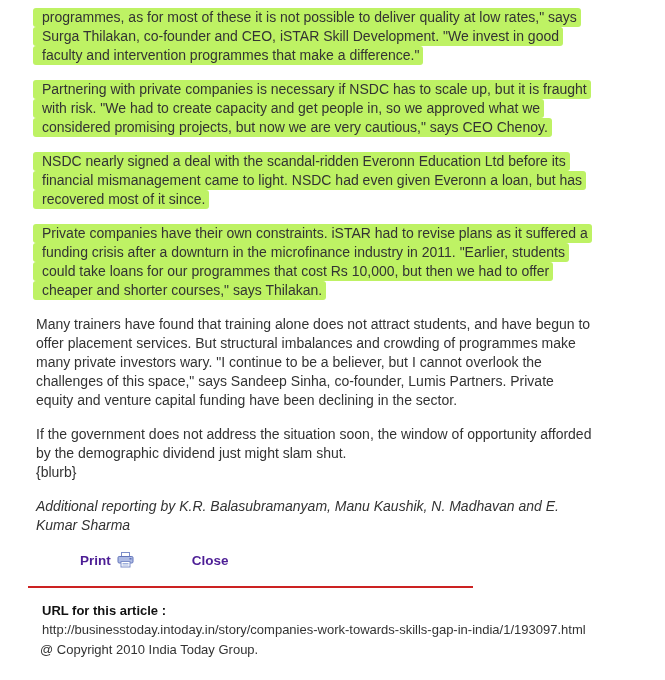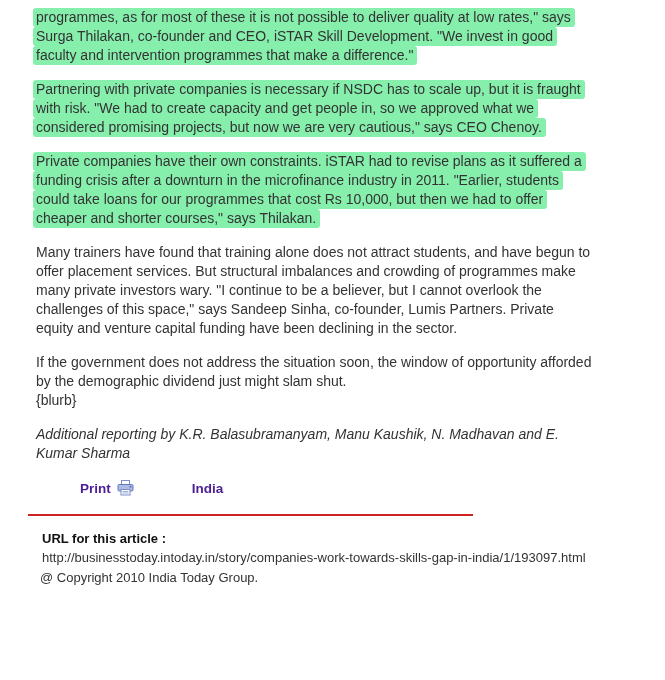--- a/index.html
+++ b/index.html
@@ -16,22 +16,22 @@
     line-height: 19px;
     color: #333333;
   }
   .article p {
     margin: 0 0 15px 0;
   }
   .article p span {
     white-space: pre-line;
   }
   .hl {
-    background: #86efac;
-    padding: 1px 4px 2px 3px;
+    background: #bef264;
+    padding: 1px 4px 2px 9px;
     margin-left: -3px;
     border-radius: 3px;
     -webkit-box-decoration-break: clone;
     box-decoration-break: clone;
   }
   .italic { font-style: italic; }
   .actions {
     display: flex;
     align-items: center;
     margin-top: 4px;
@@ -79,20 +79,23 @@
 
 <div class="content">
 
   <div class="article">
       <p><span class="hl">programmes, as for most of these it is not possible to deliver quality at low rates," says
 Surga Thilakan, co-founder and CEO, iSTAR Skill Development. "We invest in good
 faculty and intervention programmes that make a difference."</span></p>
       <p><span class="hl">Partnering with private companies is necessary if NSDC has to scale up, but it is fraught
 with risk. "We had to create capacity and get people in, so we approved what we
 considered promising projects, but now we are very cautious," says CEO Chenoy.</span></p>
+      <p><span class="hl">NSDC nearly signed a deal with the scandal-ridden Everonn Education Ltd before its
+financial mismanagement came to light. NSDC had even given Everonn a loan, but has
+recovered most of it since.</span></p>
       <p><span class="hl">Private companies have their own constraints. iSTAR had to revise plans as it suffered a
 funding crisis after a downturn in the microfinance industry in 2011. "Earlier, students
 could take loans for our programmes that cost Rs 10,000, but then we had to offer
 cheaper and shorter courses," says Thilakan.</span></p>
       <p><span class="plain">Many trainers have found that training alone does not attract students, and have begun to
 offer placement services. But structural imbalances and crowding of programmes make
 many private investors wary. "I continue to be a believer, but I cannot overlook the
 challenges of this space," says Sandeep Sinha, co-founder, Lumis Partners. Private
 equity and venture capital funding have been declining in the sector.</span></p>
       <p><span class="plain">If the government does not address the situation soon, the window of opportunity afforded
@@ -107,21 +110,21 @@
     <span class="printer">
       <svg width="17" height="16" viewBox="0 0 17 16" aria-hidden="true">
         <rect x="4.5" y="0.5" width="8" height="4.5" fill="#ffffff" stroke="#7d8ec9" stroke-width="1"></rect>
         <rect x="1" y="4.5" width="15" height="6.5" rx="1.2" fill="#aebbe4" stroke="#6375bb" stroke-width="1"></rect>
         <rect x="12.5" y="6" width="2" height="1.5" fill="#5f71b8"></rect>
         <rect x="4" y="9.5" width="9" height="5.5" fill="#ffffff" stroke="#7d8ec9" stroke-width="1"></rect>
         <line x1="5.5" y1="11.5" x2="11.5" y2="11.5" stroke="#9fb0dc" stroke-width="1"></line>
         <line x1="5.5" y1="13" x2="11.5" y2="13" stroke="#9fb0dc" stroke-width="1"></line>
       </svg>
     </span>
-    <a>India</a>
+    <a>Close</a>
   </div>
 
   <hr class="divider">
 
   <div class="footer">
     <div class="url-heading">URL for this article :</div>
     <div class="url">http://businesstoday.intoday.in/story/companies-work-towards-skills-gap-in-india/1/193097.html</div>
     <div class="copyright">@ Copyright 2010 India Today Group.</div>
   </div>
 

